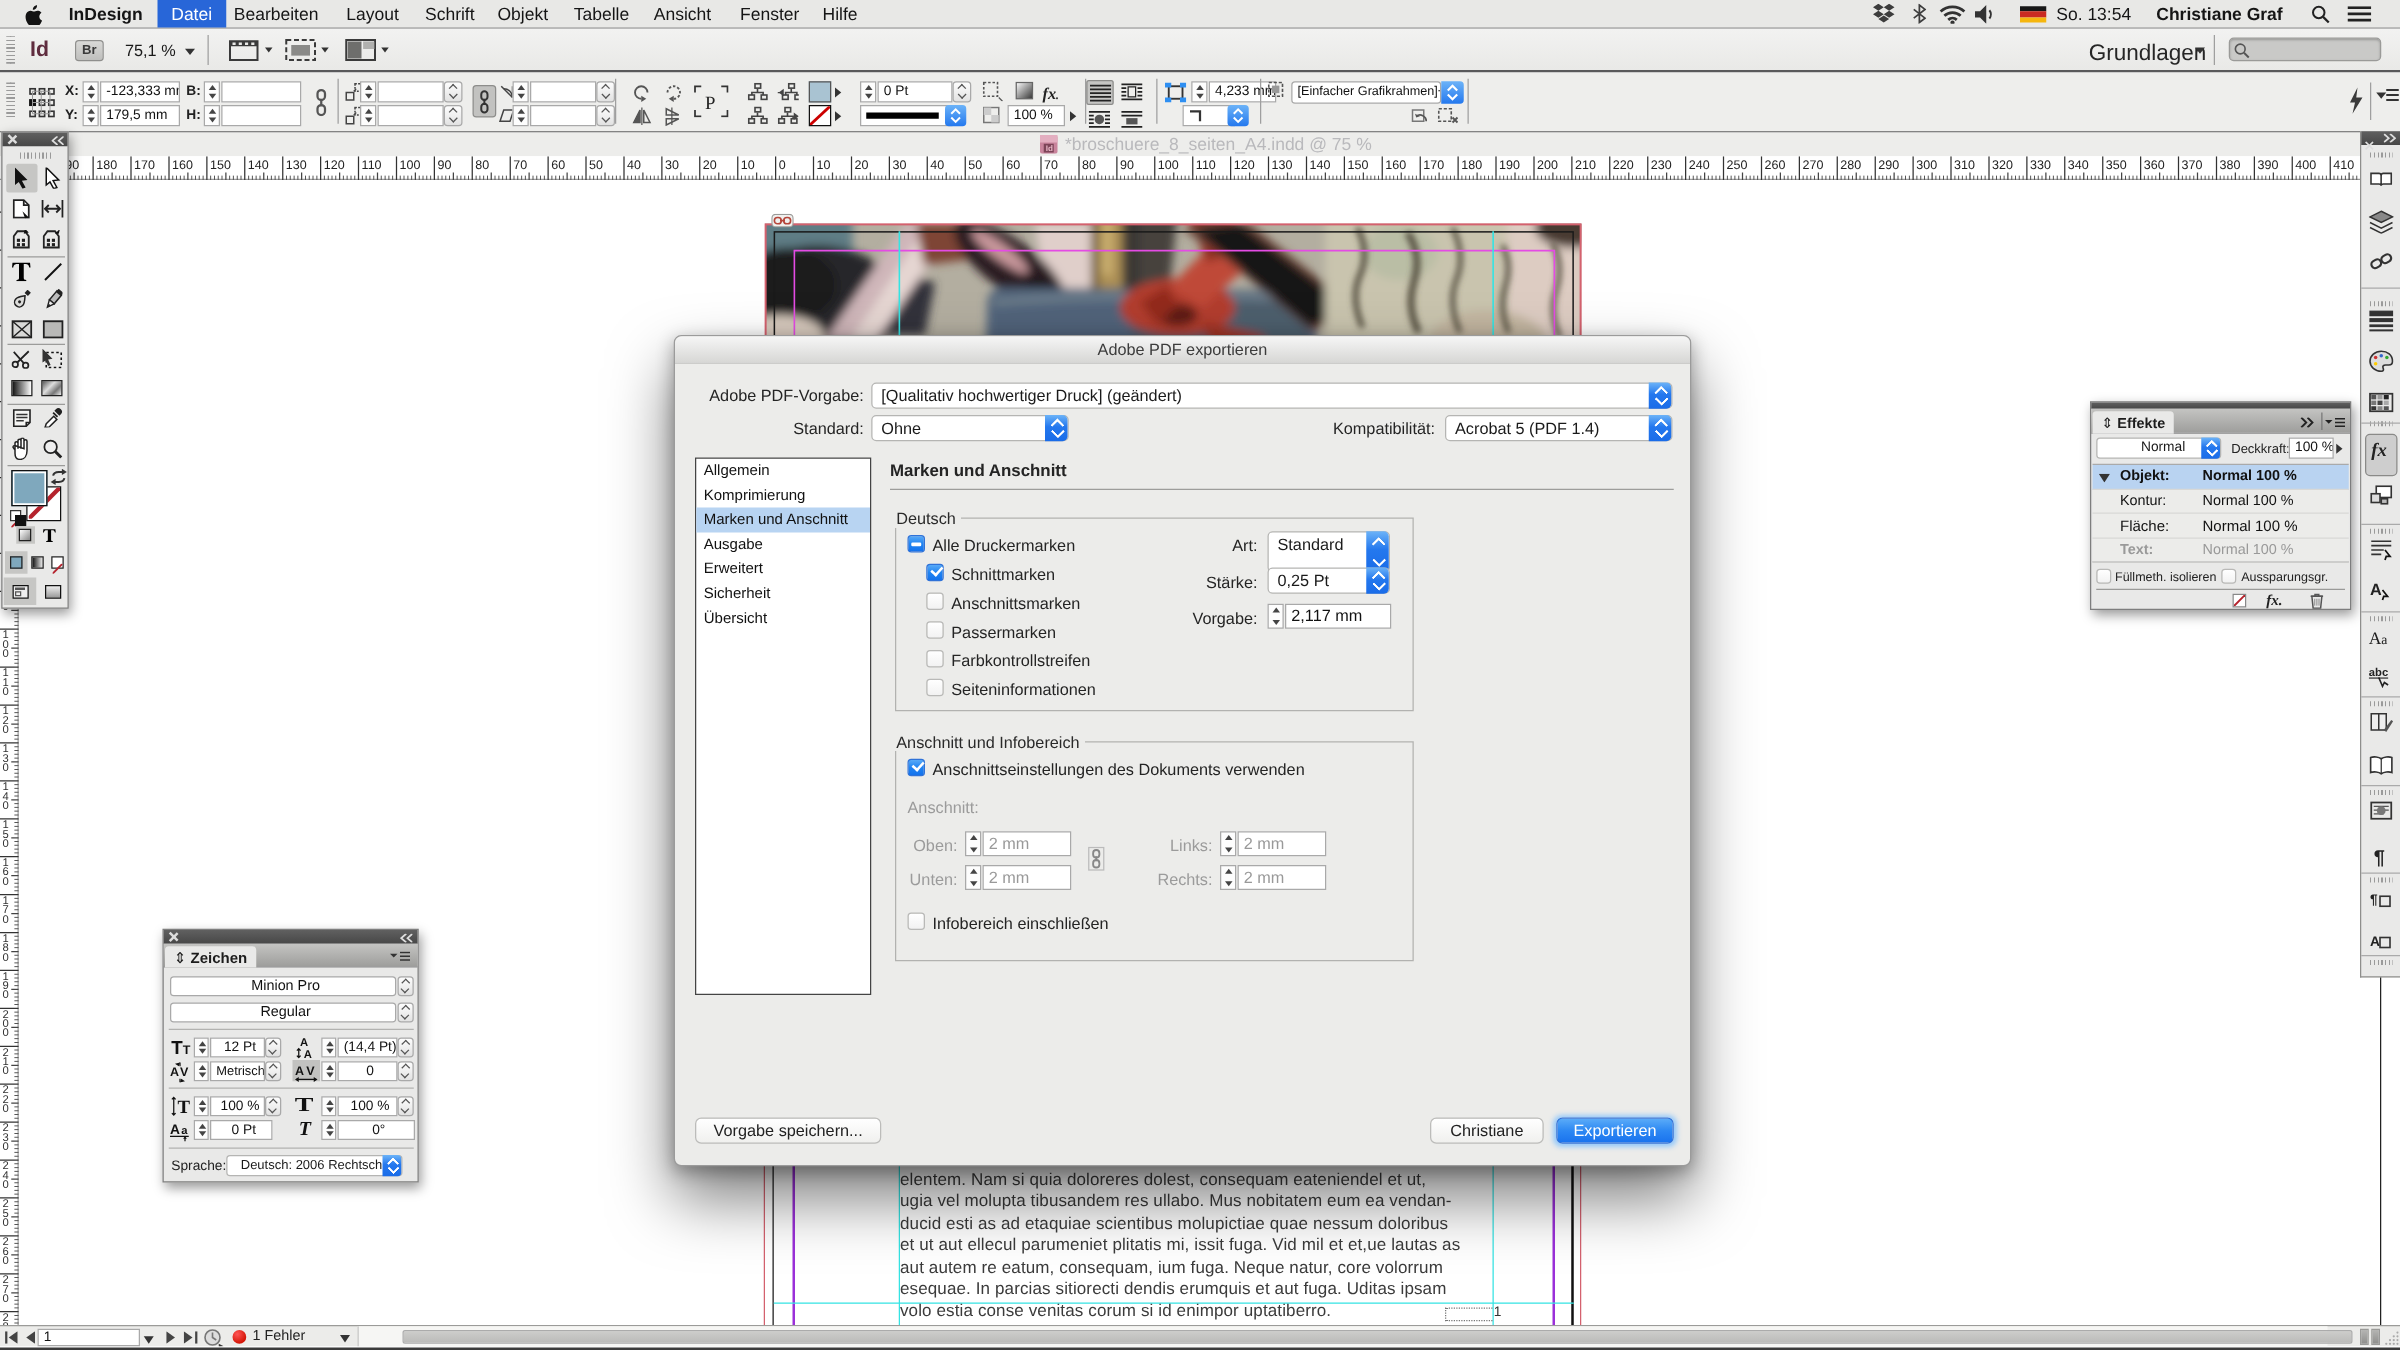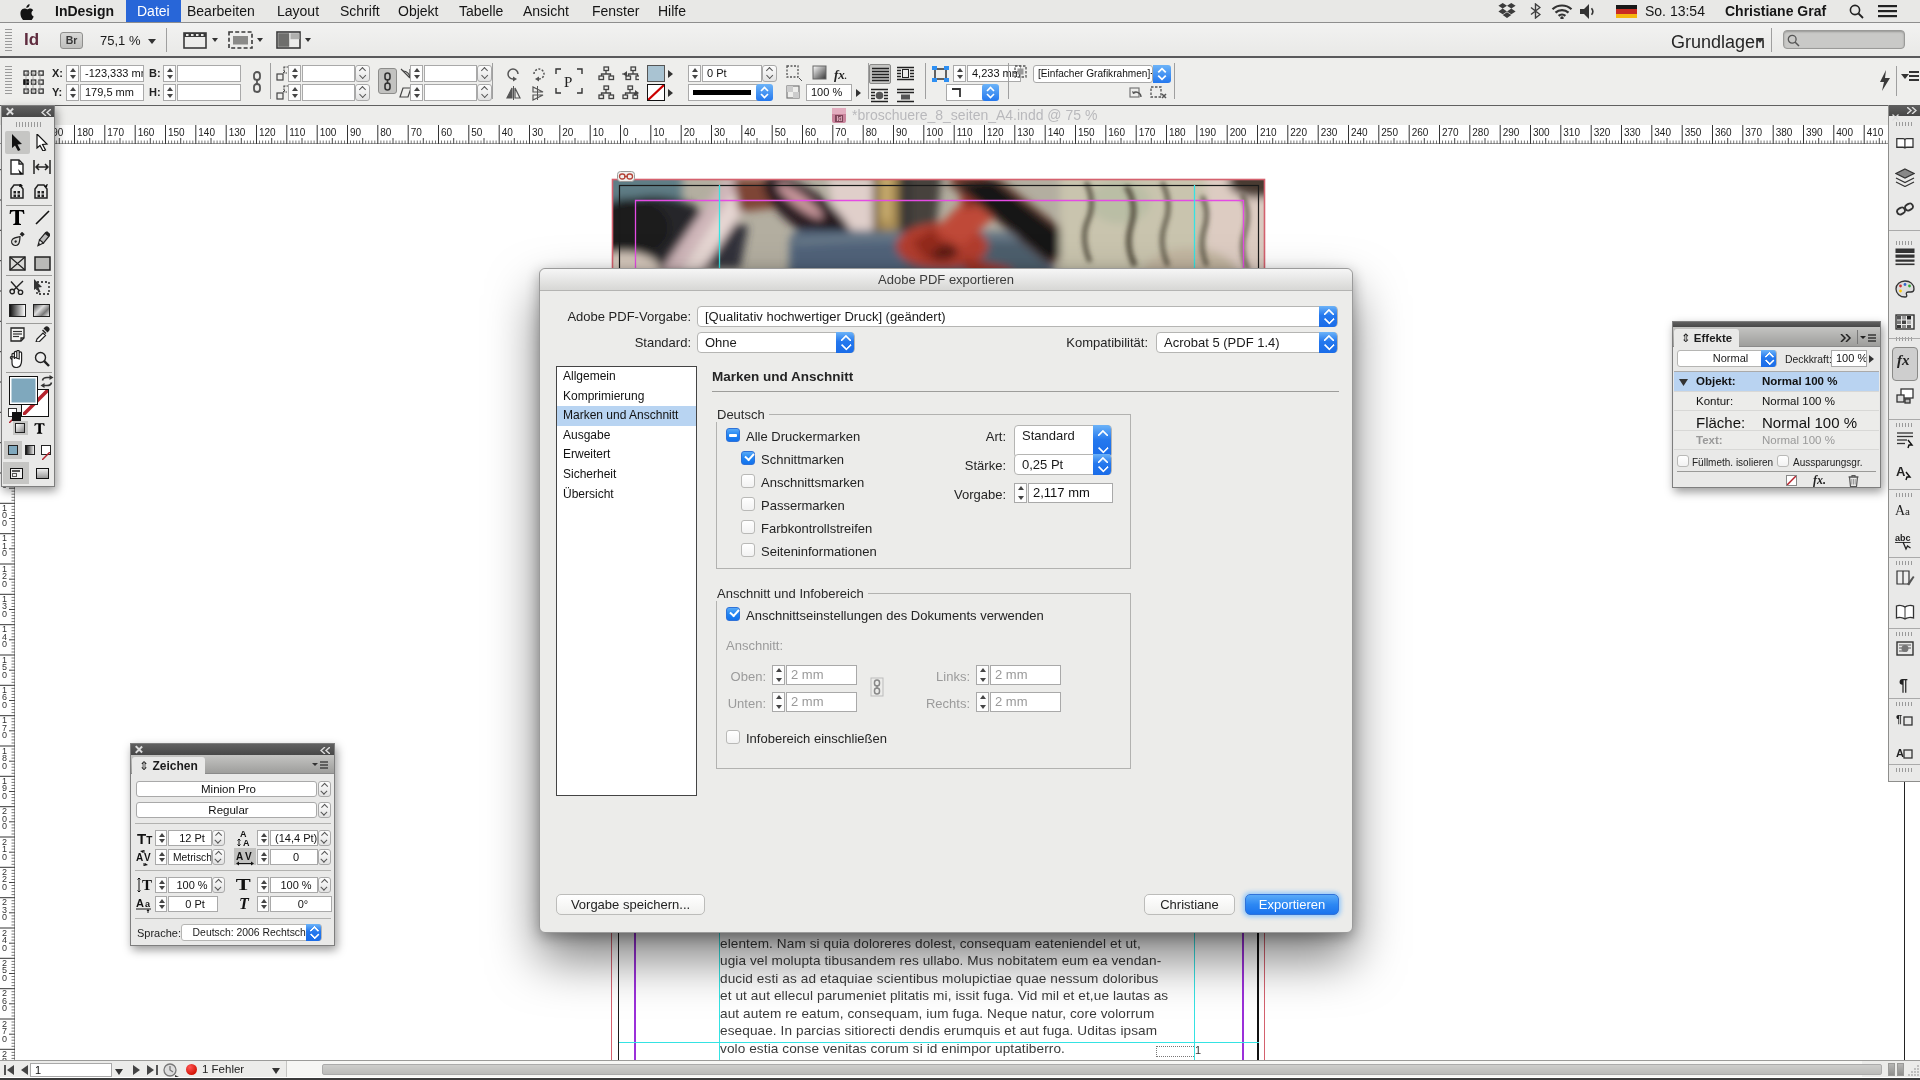--- a/index.html
+++ b/index.html
@@ -1931,21 +1931,21 @@
       <svg style="position:absolute;left:5px;top:7px" width="9" height="7">
         <path d="M0 0h9L4.5 7z" fill="#333"></path>
       </svg>
       <span style="position:absolute;left:22px;top:3px;font-weight:bold">Objekt:</span>
       <span style="position:absolute;left:88px;top:3px;font-weight:bold">Normal 100 %</span>
     </div>
     <div class="ab" style="left:1px;top:69.5px;right:1px;height:19.5px;border-bottom:1px solid #d8d8d6;font-size:11.5px;color:#111">
       <span style="position:absolute;left:22px;top:3px;font-weight:normal">Kontur:</span>
       <span style="position:absolute;left:88px;top:3px;font-weight:normal">Normal 100 %</span>
     </div>
-    <div class="ab" style="left:1px;top:89.0px;right:1px;height:19.5px;border-bottom:1px solid #d8d8d6;font-size:15px;color:#111">
+    <div class="ab" style="left:1px;top:89.0px;right:1px;height:19.5px;border-bottom:1px solid #d8d8d6;font-size:12px;color:#111">
       <span style="position:absolute;left:22px;top:3px;font-weight:normal">Fläche:</span>
       <span style="position:absolute;left:88px;top:3px;font-weight:normal">Normal 100 %</span>
     </div>
     <div class="ab" style="left:1px;top:108.5px;right:1px;height:19.5px;border-bottom:1px solid #d8d8d6;font-size:11.5px;color:#999">
       <span style="position:absolute;left:22px;top:3px;font-weight:bold">Text:</span>
       <span style="position:absolute;left:88px;top:3px;font-weight:normal">Normal 100 %</span>
     </div>
     <div class="cb" style="left:4px;top:133px;width:12px;height:12px"></div>
     <div class="ab" style="left:19px;top:135px;font-size:10px;color:#222">Füllmeth. isolieren</div>
     <div class="cb" style="left:104px;top:133px;width:12px;height:12px"></div>

